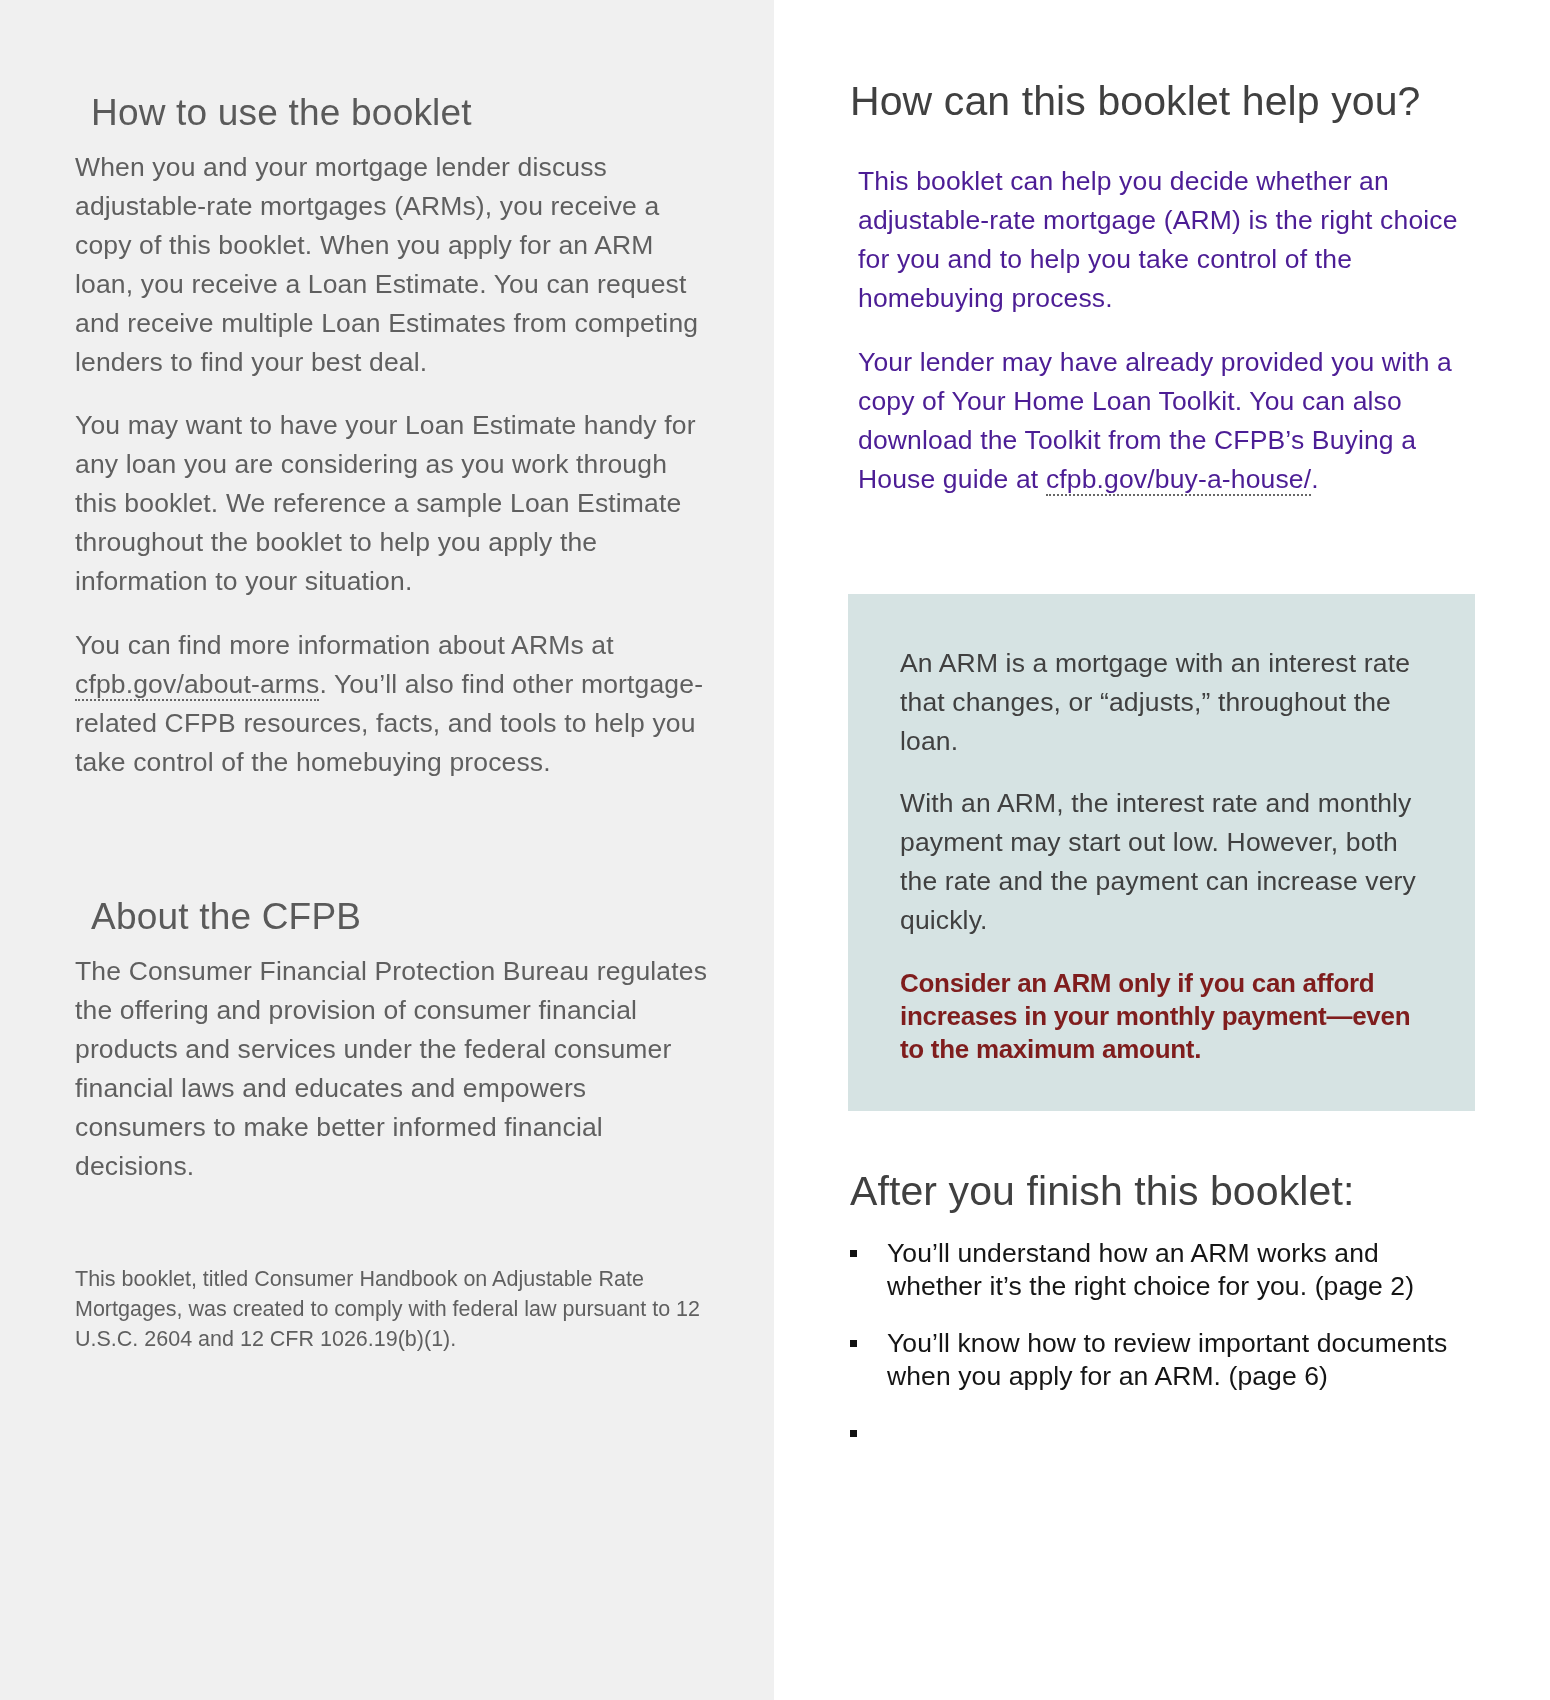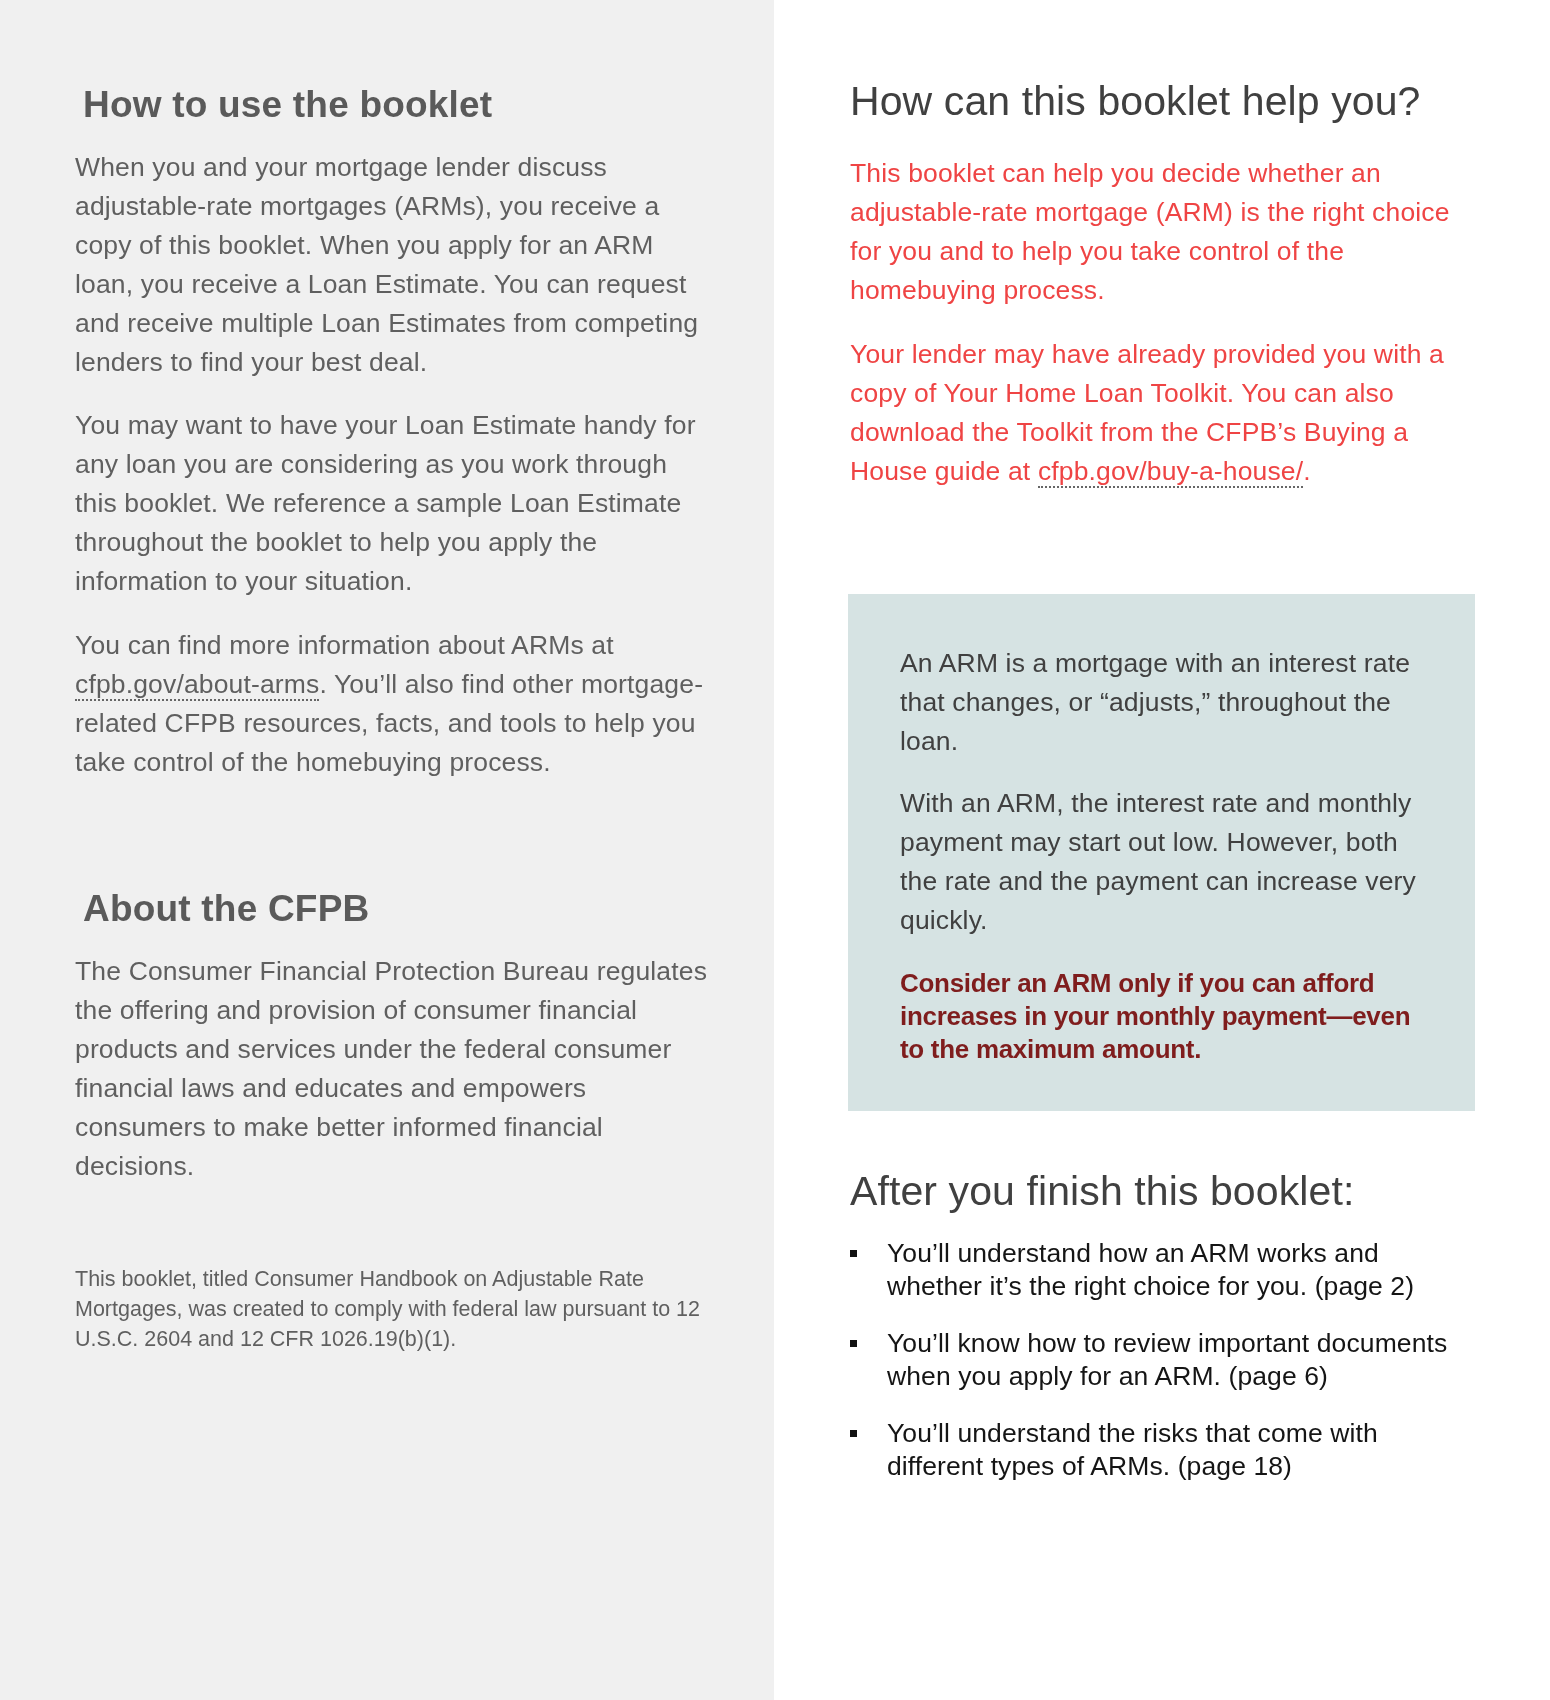--- a/index.html
+++ b/index.html
@@ -13,38 +13,38 @@
       background: #f0f0f0;
     }
     .right-panel {
       position: absolute; left: 774px; top: 0; width: 776px; height: 1700px;
       background: #ffffff;
     }
     .left-col { position: absolute; left: 75px; top: 0; width: 640px; color: #5f5f5f; }
     .right-col { position: absolute; left: 850px; top: 0; width: 630px; color: #111111; }
 
     .h-left {
-      position: absolute; left: 0; font-size: 37px; font-weight: bold;
-      margin: 8px; letter-spacing: 0.2px; color: #5a5a5a; white-space: nowrap;
+      position: absolute; left: 0; font-size: 37px; font-weight: normal;
+      margin: 16px; letter-spacing: 0.2px; color: #5a5a5a; white-space: nowrap;
     }
     .p-left {
       position: absolute; left: 0; margin: 0; font-size: 26.5px; line-height: 39px;
       letter-spacing: 0.15px; width: 640px;
     }
     .p-small {
       position: absolute; left: 0; margin: 0; font-size: 21.5px; line-height: 30px;
       width: 640px; color: #5f5f5f;
     }
     .h-right {
       position: absolute; left: 0; margin: 0; font-size: 41px; font-weight: normal;
       color: #404040; white-space: nowrap; letter-spacing: 0.1px;
     }
     .p-right {
-      position: absolute; left: 0; margin: 0; font-size: 26.5px; line-height: 39px;
-      width: 600px; letter-spacing: 0.15px; color: #ef4444;
+      position: absolute; left: 0; margin: 8px; font-size: 26.5px; line-height: 39px;
+      width: 600px; letter-spacing: 0.15px; color: #4c1d95;
     }
     .link {
       color: inherit; text-decoration: none;
       border-bottom: 2px dotted #666;
     }
     .callout {
       position: absolute; left: 848px; top: 594px; width: 627px; height: 517px;
       background: #d6e3e3;
     }
     .callout p {
@@ -103,16 +103,15 @@
     <li class="bullet">
       <span class="bullet-marker"></span>
       <span>You’ll understand how an ARM works and whether it’s the right choice for you. (page 2)</span>
     </li>
     <li class="bullet">
       <span class="bullet-marker"></span>
       <span>You’ll know how to review important documents when you apply for an ARM. (page 6)</span>
     </li>
     <li class="bullet">
       <span class="bullet-marker"></span>
-      <span>You’ll understand the risks that come with different types of ARMs. (page 18)</span>
     </li>
   </ul>
 </div>
 
 </body></html>

